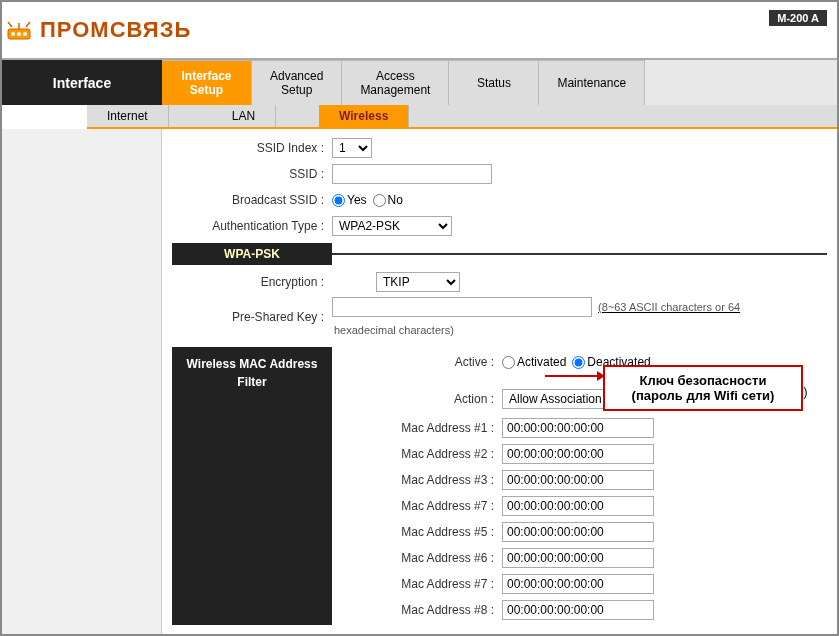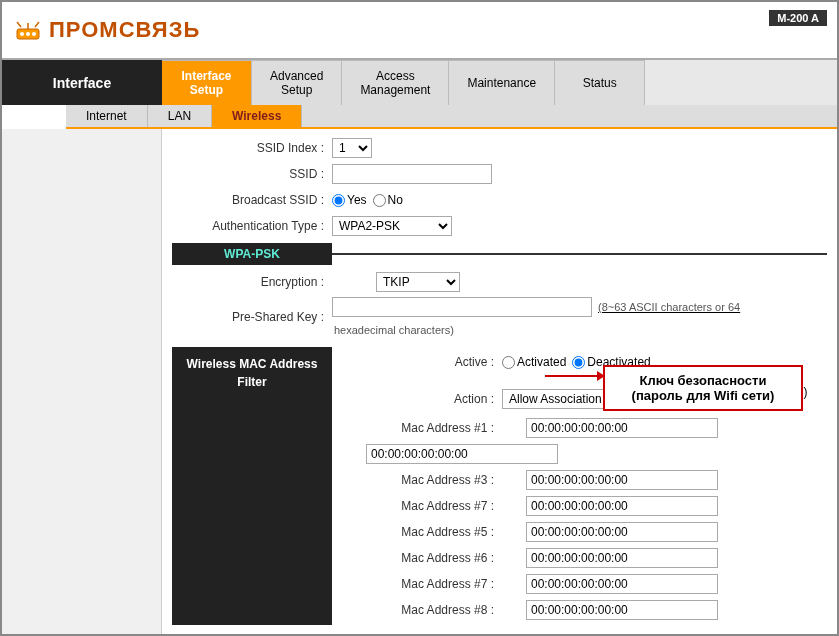--- a/index.html
+++ b/index.html
@@ -20,21 +20,21 @@
       display: flex;
       flex-direction: column;
     }
 
     
     .header {
       background: #fff;
       border-bottom: 2px solid #aaa;
       display: flex;
       align-items: center;
-      padding: 6px 11px;
+      padding: 6px 2px;
       height: 58px;
       position: relative;
     }
     .logo-area {
       display: flex;
       align-items: center;
       gap: 6px;
     }
     .logo-icon {
       width: 30px;
@@ -215,26 +215,25 @@
       right: 0;
       top: -4px;
       width: 0;
       height: 0;
       border-top: 5px solid transparent;
       border-bottom: 5px solid transparent;
       border-left: 8px solid #c00;
     }
 
     .mac-input {
-      width: 192px;
+      width: 152px;
       border: 1px solid #aaa;
       padding: 1px 4px;
       font-size: 12px;
       height: 20px;
-      margin-left: 24px;
     }
 
     .ssid-index-select {
       width: 40px;
     }
   </style>
 </head>
 <body>
 
 <div class="window">
@@ -255,26 +254,26 @@
     </div>
     <div class="model-badge">M-200 A</div>
   </div>
 
   <div class="nav-area">
     <div class="nav-sidebar-label">Interface</div>
     <div class="nav-tabs">
       <div class="nav-tab active">Interface<br>Setup</div>
       <div class="nav-tab">Advanced<br>Setup</div>
       <div class="nav-tab">Access<br>Management</div>
+      <div class="nav-tab">Status</div>
       <div class="nav-tab">Maintenance</div>
-      <div class="nav-tab">Status</div>
-    </div>
-  </div>
-
-  <div style="display:flex; background:#ddd; margin-left:64px; border-bottom:2px solid #f90;">
+    </div>
+  </div>
+
+  <div style="display:flex; background:#ddd; margin-left:85px; border-bottom:2px solid #f90;gap:43px;">
     <div class="sub-tab">Internet</div>
     <div class="sub-tab">LAN</div>
     <div class="sub-tab active">Wireless</div>
   </div>
 
   <div class="content-area">
     <div class="sidebar"></div>
 
     <div class="main-content">
 
@@ -311,21 +310,21 @@
       <div class="form-row">
         <div class="form-label">Authentication Type :</div>
         <div class="form-value">
           <select style="width:120px;">
             <option>WPA2-PSK</option>
           </select>
         </div>
       </div>
 
       <div style="display:flex; align-items:center; margin:6px 0;">
-        <div style="background:#222;color:#5eead4;font-weight:bold;padding:4px 10px;font-size:12px;width:160px;min-width:160px;text-align:center;">WPA-PSK</div>
+        <div style="background:#222;color:#fef9c3;font-weight:bold;padding:4px 10px;font-size:12px;width:160px;min-width:160px;text-align:center;">WPA-PSK</div>
         <div style="flex:1;height:2px;background:#333;"></div>
       </div>
 
       <div class="form-row">
         <div class="form-label">Encryption :</div>
         <div class="form-value">
           <select style="width:84px;margin-left:44px;">
             <option>TKIP</option>
           </select>
         </div>
@@ -381,20 +380,21 @@
           </div>
 
           <div id="mac-addresses-container" style="margin-left:10px;">
               <div class="form-row">
     <div class="form-label">Mac Address #1 :</div>
     <div class="form-value">
       <input type="text" class="mac-input" value="00:00:00:00:00:00" style="">
     </div>
   </div>
               <div class="form-row">
+    <div class="form-label">Mac Address #2 :</div>
     <div class="form-value">
       <input type="text" class="mac-input" value="00:00:00:00:00:00" style="">
     </div>
   </div>
               <div class="form-row">
     <div class="form-label">Mac Address #3 :</div>
     <div class="form-value">
       <input type="text" class="mac-input" value="00:00:00:00:00:00" style="">
     </div>
   </div>

